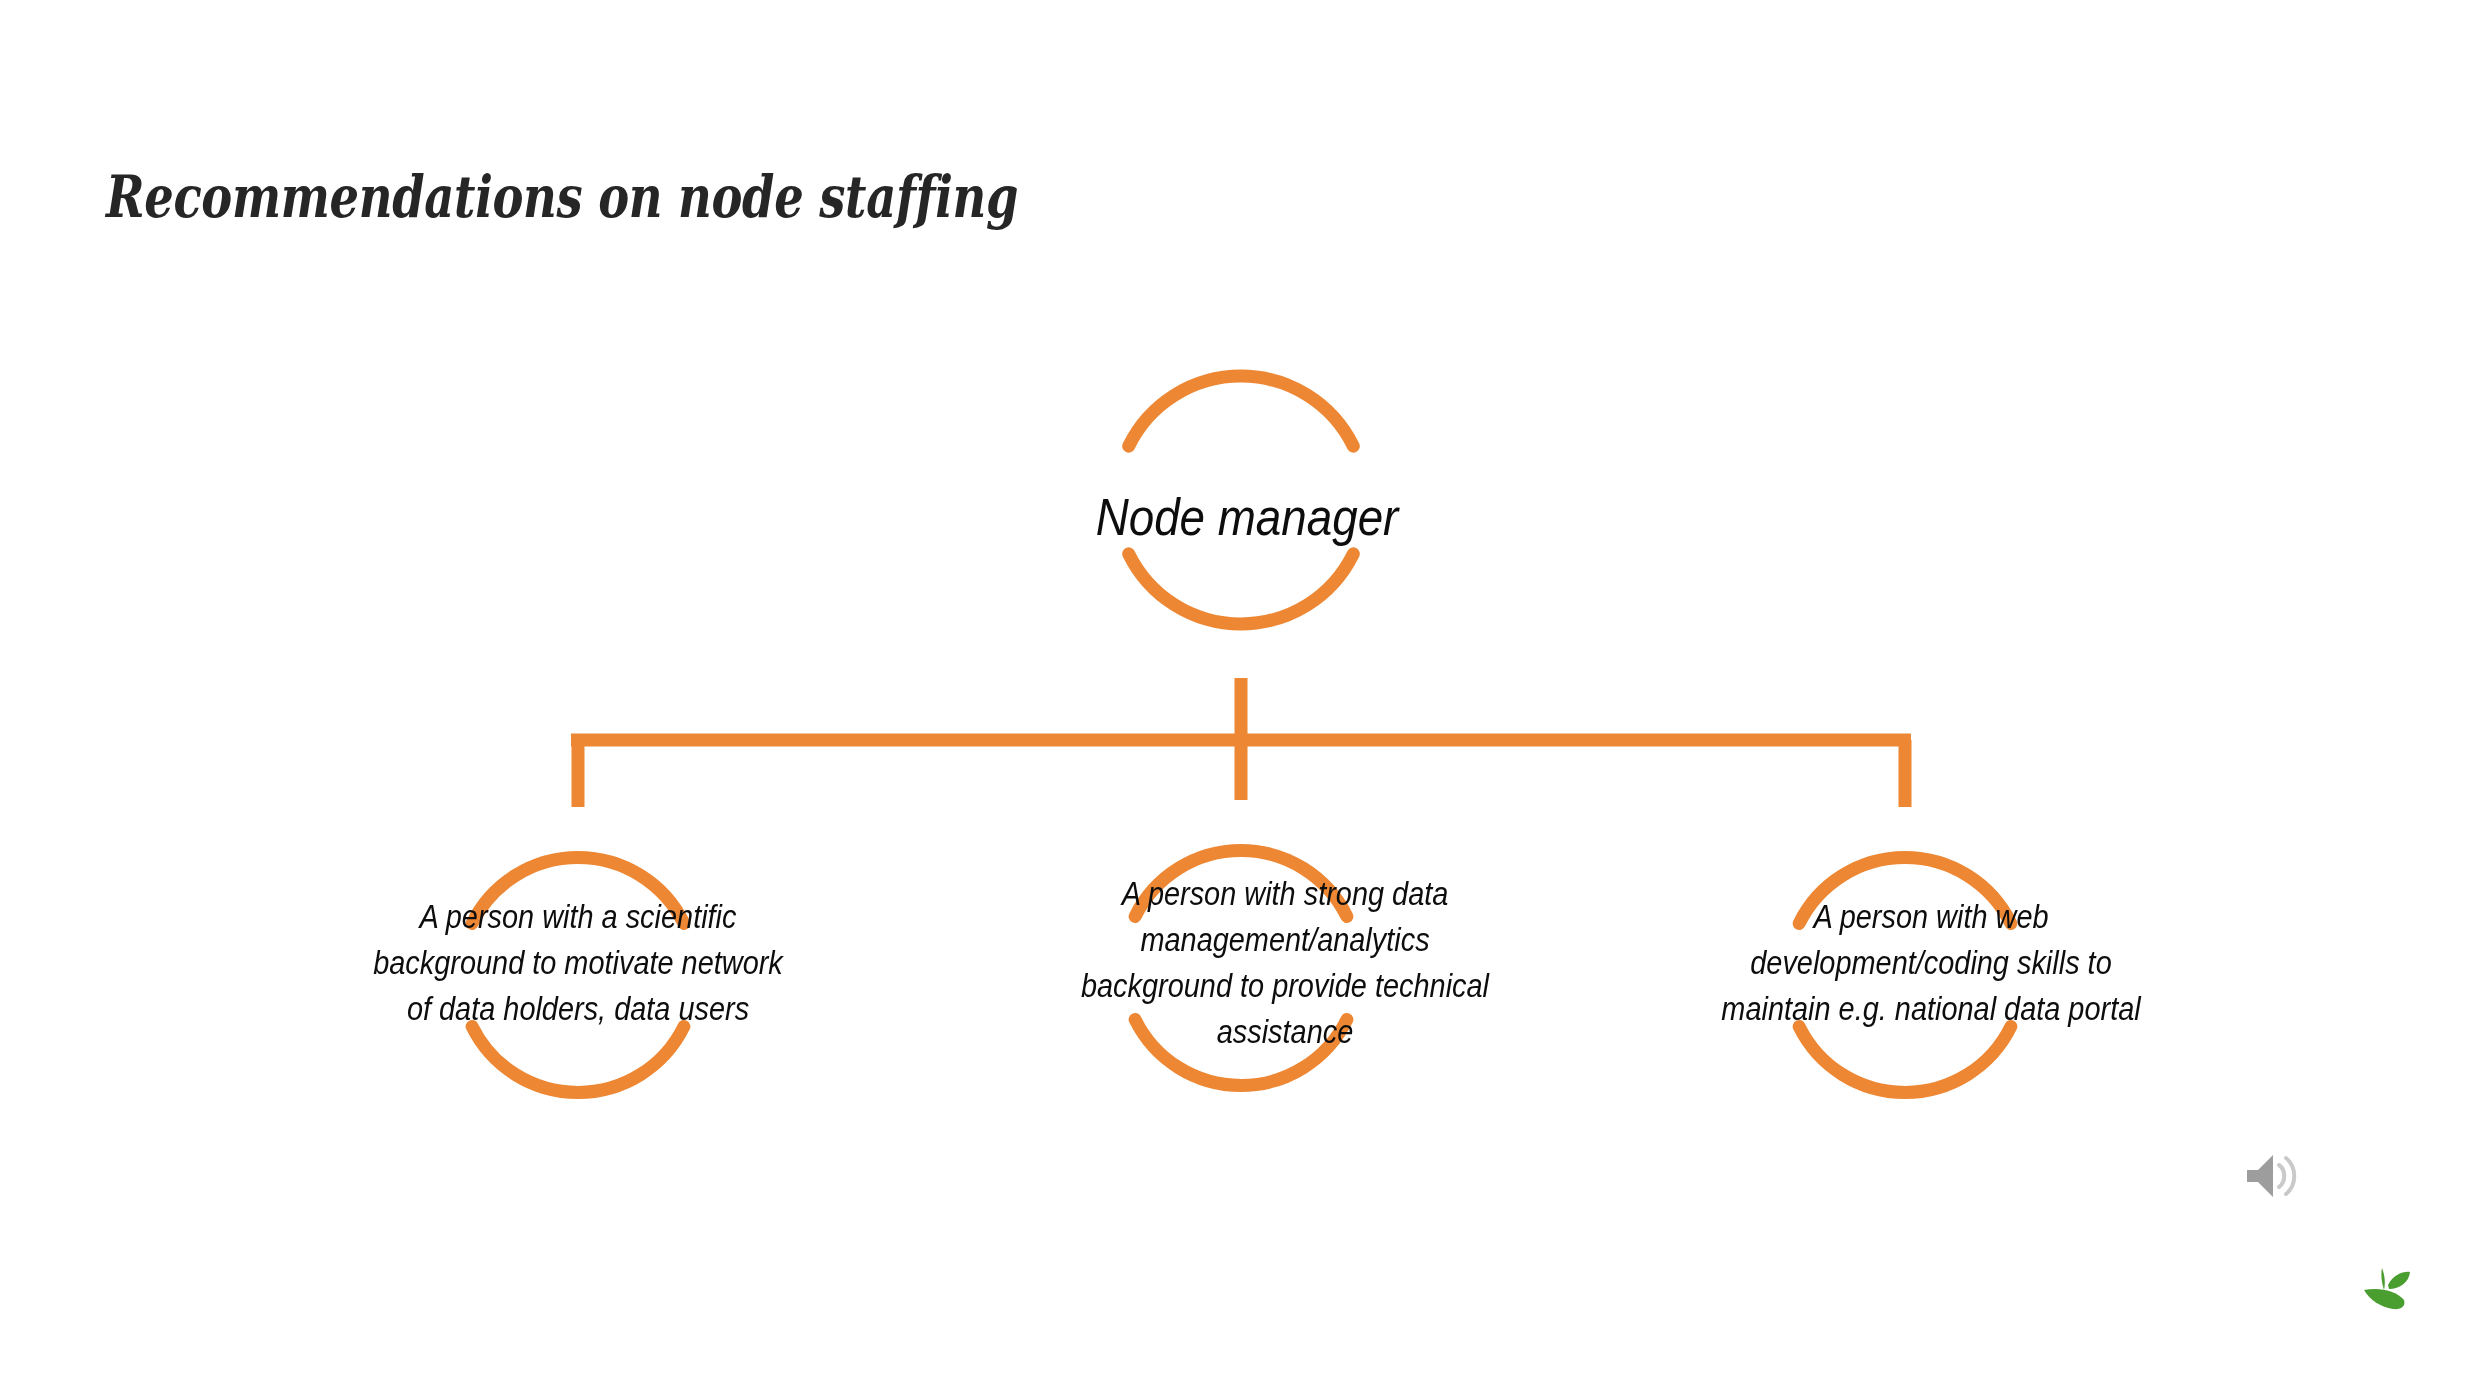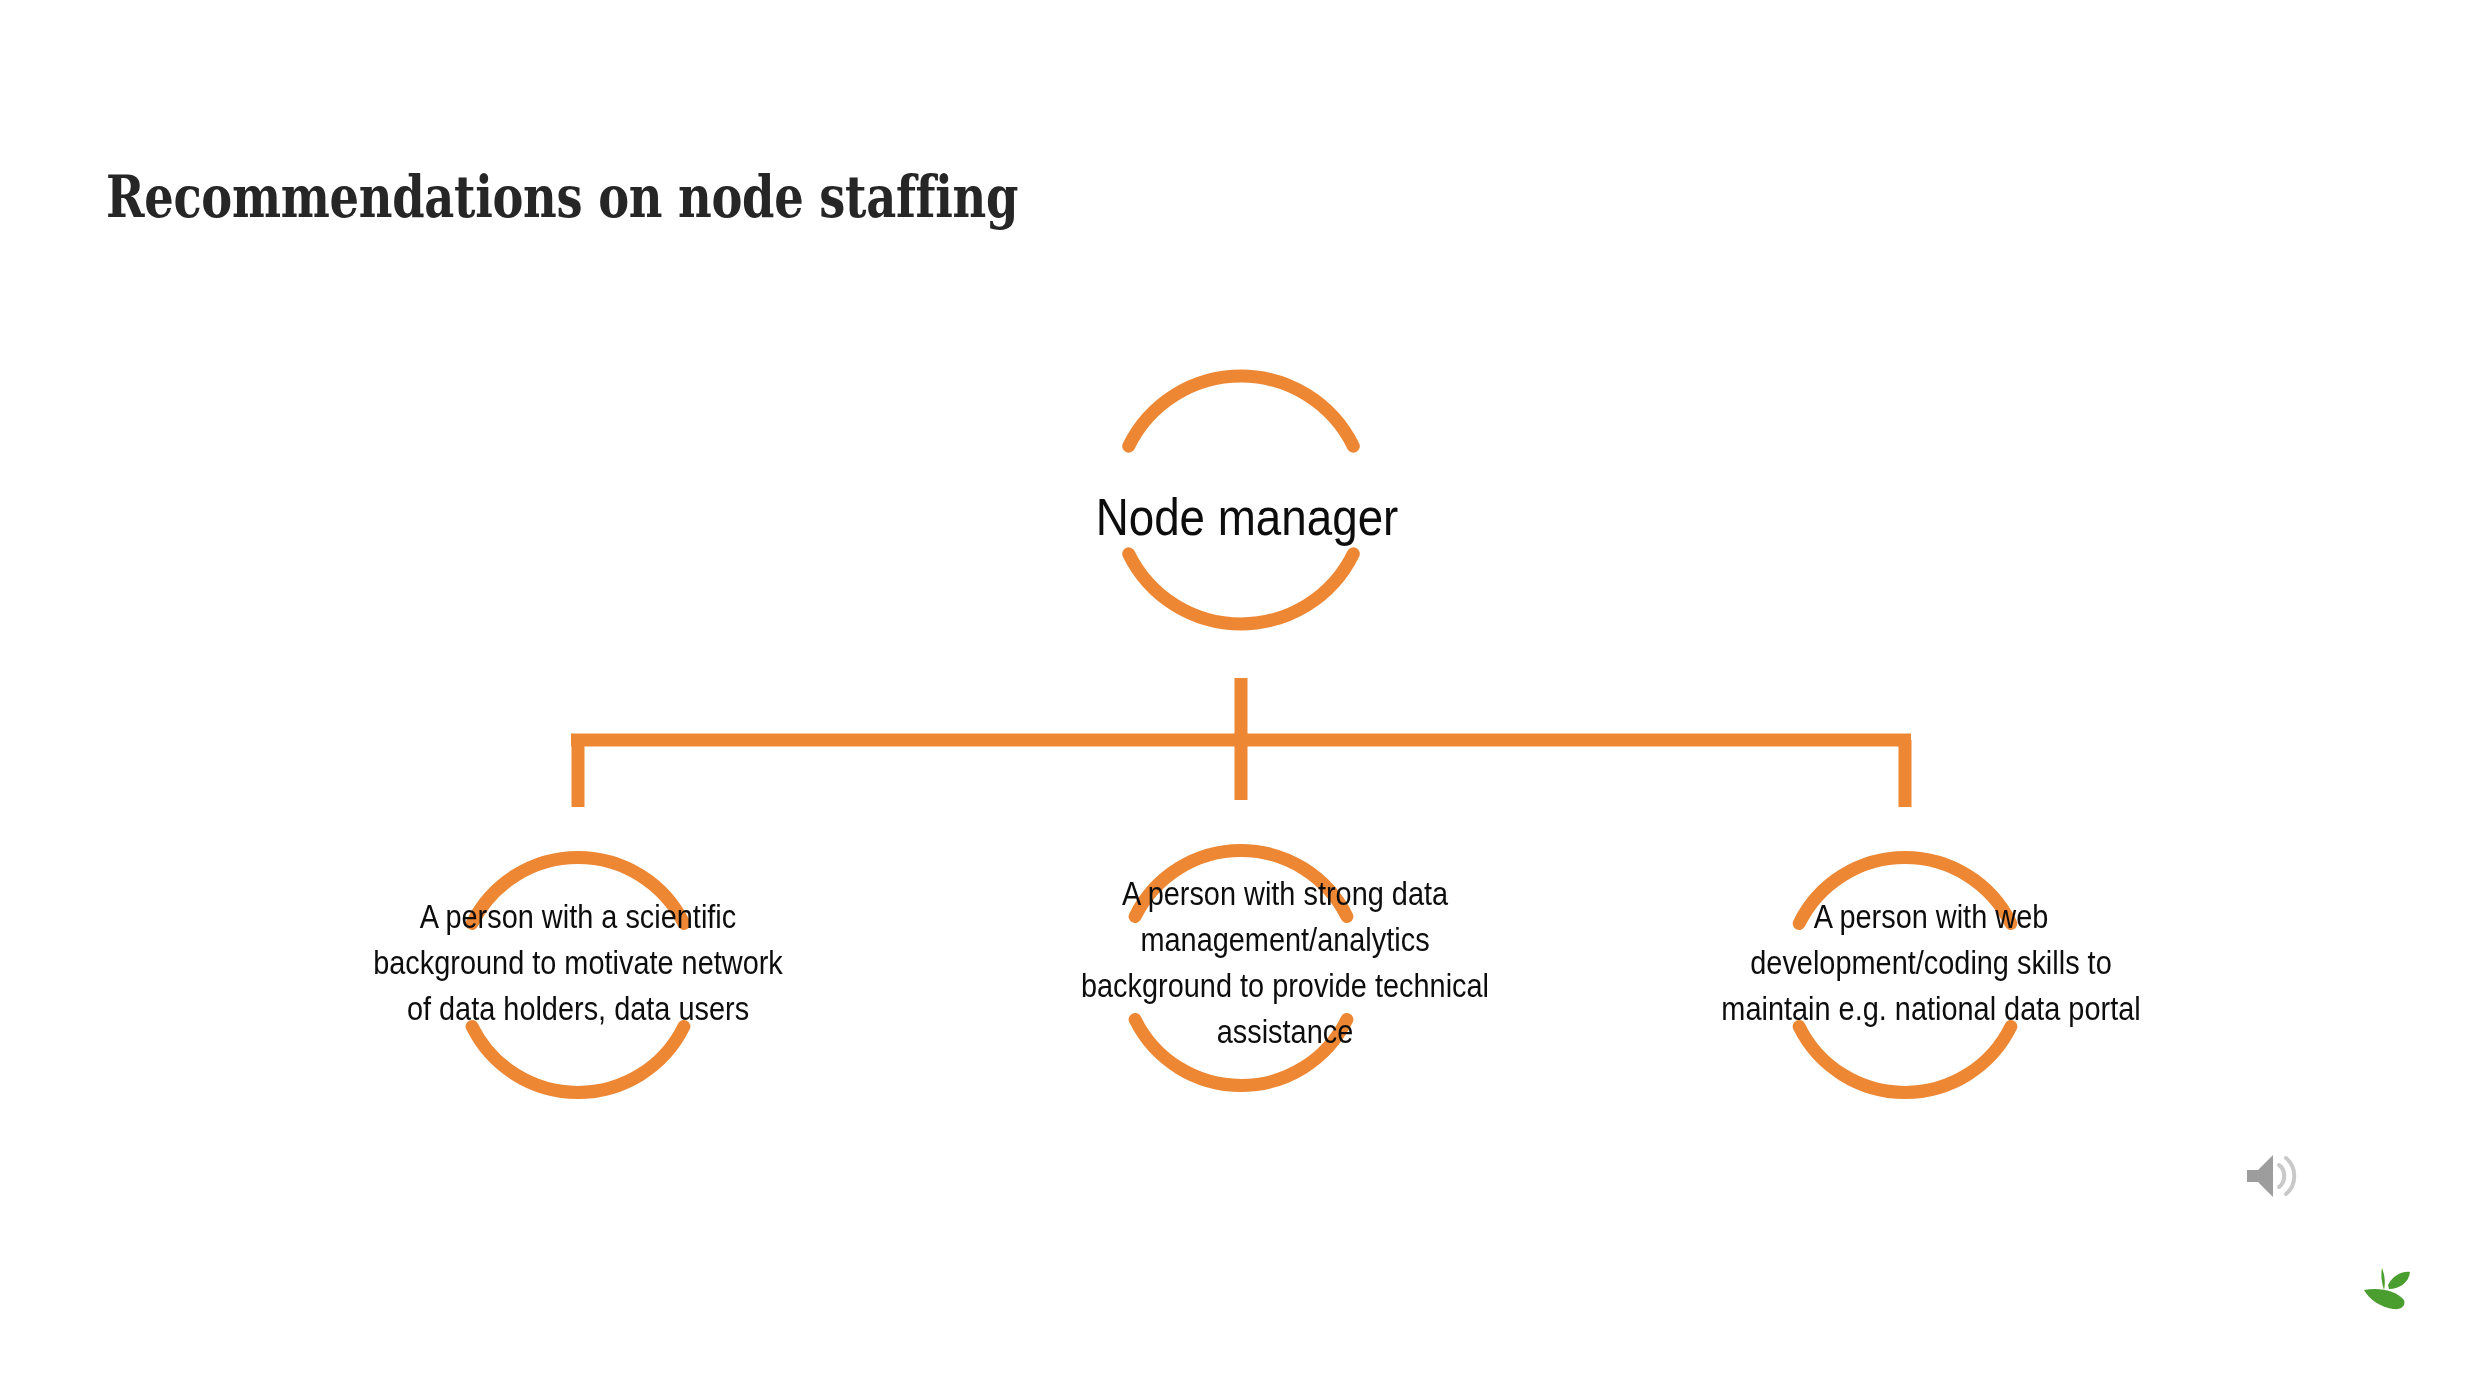--- a/index.html
+++ b/index.html
@@ -10,20 +10,21 @@
   }
   body {
     font-family: "Liberation Sans", sans-serif;
   }
   #slide {
     position: relative;
     width: 2480px;
     height: 1395px;
     background: #ffffff;
     overflow: hidden;
+    font-style: italic;
   }
 
   
   #slide-title {
     position: absolute;
     left: 106px;
     top: 163px;
     width: 1900px;
     font-family: "DejaVu Serif", "Liberation Serif", serif;
     font-weight: 700;

